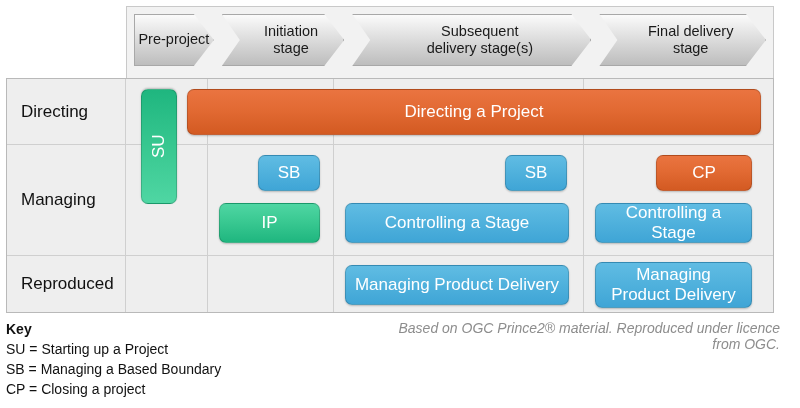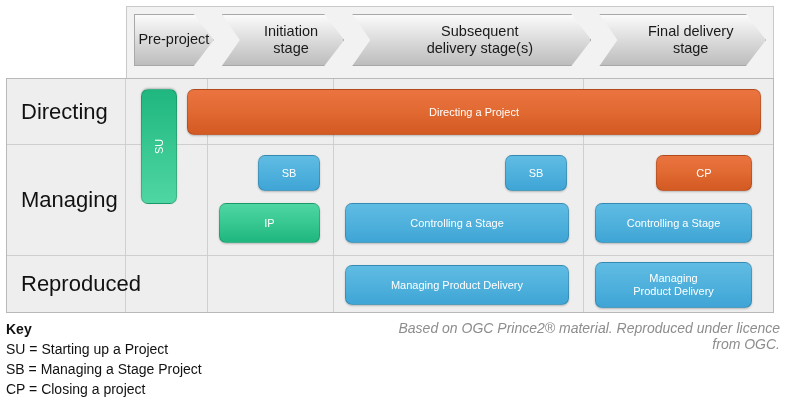--- a/index.html
+++ b/index.html
@@ -70,21 +70,21 @@
   #row-managing {top:66px;height:111px;border-bottom:1px solid #cfcfcf;}
   #row-delivering{top:177px;height:56px;}
 
   .row-header{
     position:absolute;
     left:0; top:0;
     width:119px; height:100%;
     display:flex; align-items:center;
     padding-left:14px;
     box-sizing:border-box;
-    font-size:22px;
+    font-size:17px;
     color:#111;
     border-right:1px solid #cfcfcf;
     background:#eeeeee;
   }
 
   
   .col-sep{
     position:absolute;
     top:0; bottom:0;
     width:1px;
@@ -97,21 +97,21 @@
   
   .pbox{
     position:absolute;
     box-sizing:border-box;
     border-radius:7px;
     display:flex;
     align-items:center;
     justify-content:center;
     text-align:center;
     color:#ffffff;
-    font-size:11px;
+    font-size:17px;
     line-height:1.18;
     border:1px solid rgba(0,0,0,0.16);
     box-shadow:0 1px 2px rgba(0,0,0,0.22);
     padding:0 6px;
   }
   .pbox.green {background:linear-gradient(to bottom,#4fd6a3 0%,#3ac992 45%,#1fb67f 100%);}
   .pbox.orange{background:linear-gradient(to bottom,#ea7440 0%,#e26a33 45%,#d35a22 100%);}
   .pbox.blue  {background:linear-gradient(to bottom,#60bce3 0%,#51b2dd 45%,#3fa5d6 100%);}
   .pbox.vertical{
     writing-mode:vertical-rl;
@@ -204,17 +204,17 @@
   <div class="pbox blue" id="box-cas2">Controlling a Stage</div>
 
   <div class="pbox blue" id="box-mpd1">Managing Product Delivery</div>
   <div class="pbox blue" id="box-mpd2">Managing<br>Product Delivery</div>
 
 </div>
 
 <div id="key-block">
   <div id="key-title">Key</div>
   <div class="key-line">SU = Starting up a Project</div>
-  <div class="key-line">SB = Managing a Stage Project</div>
+  <div class="key-line">SB = Managing a Based Boundary</div>
   <div class="key-line">CP = Closing a project</div>
 </div>
 
 <div id="attribution">Based on OGC Prince2® material. Reproduced under licence from OGC.</div>
 
 </body></html>

